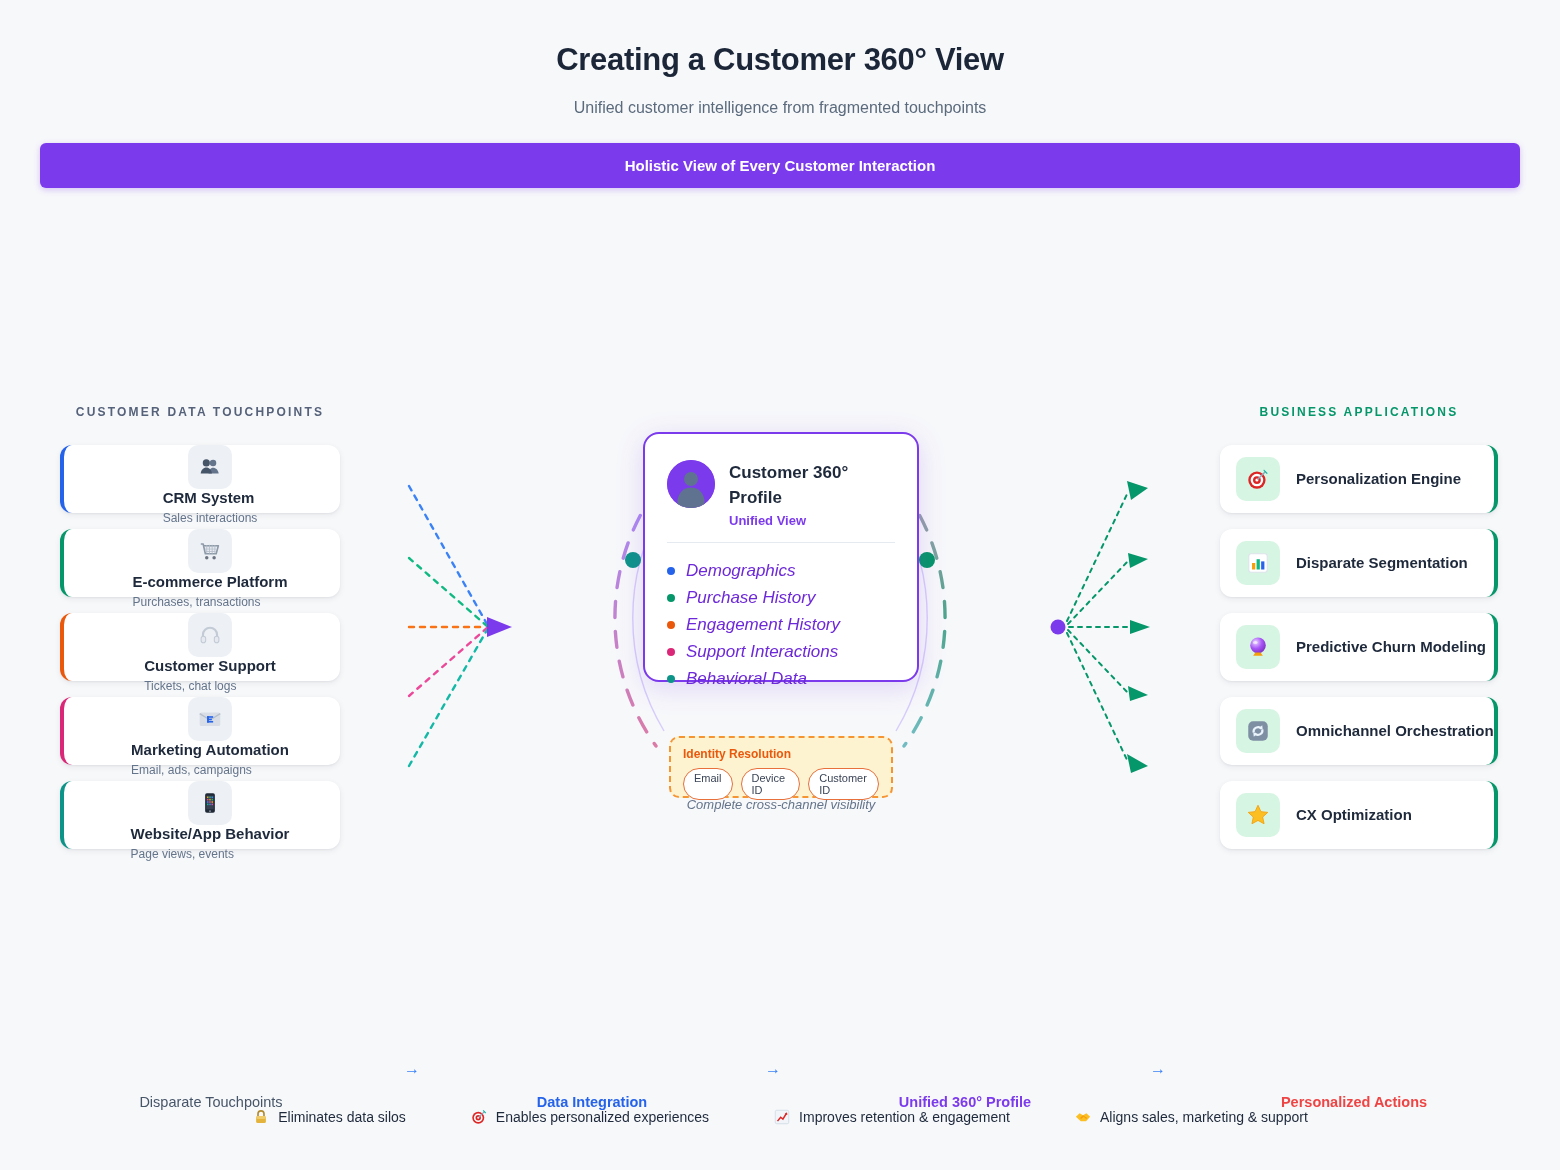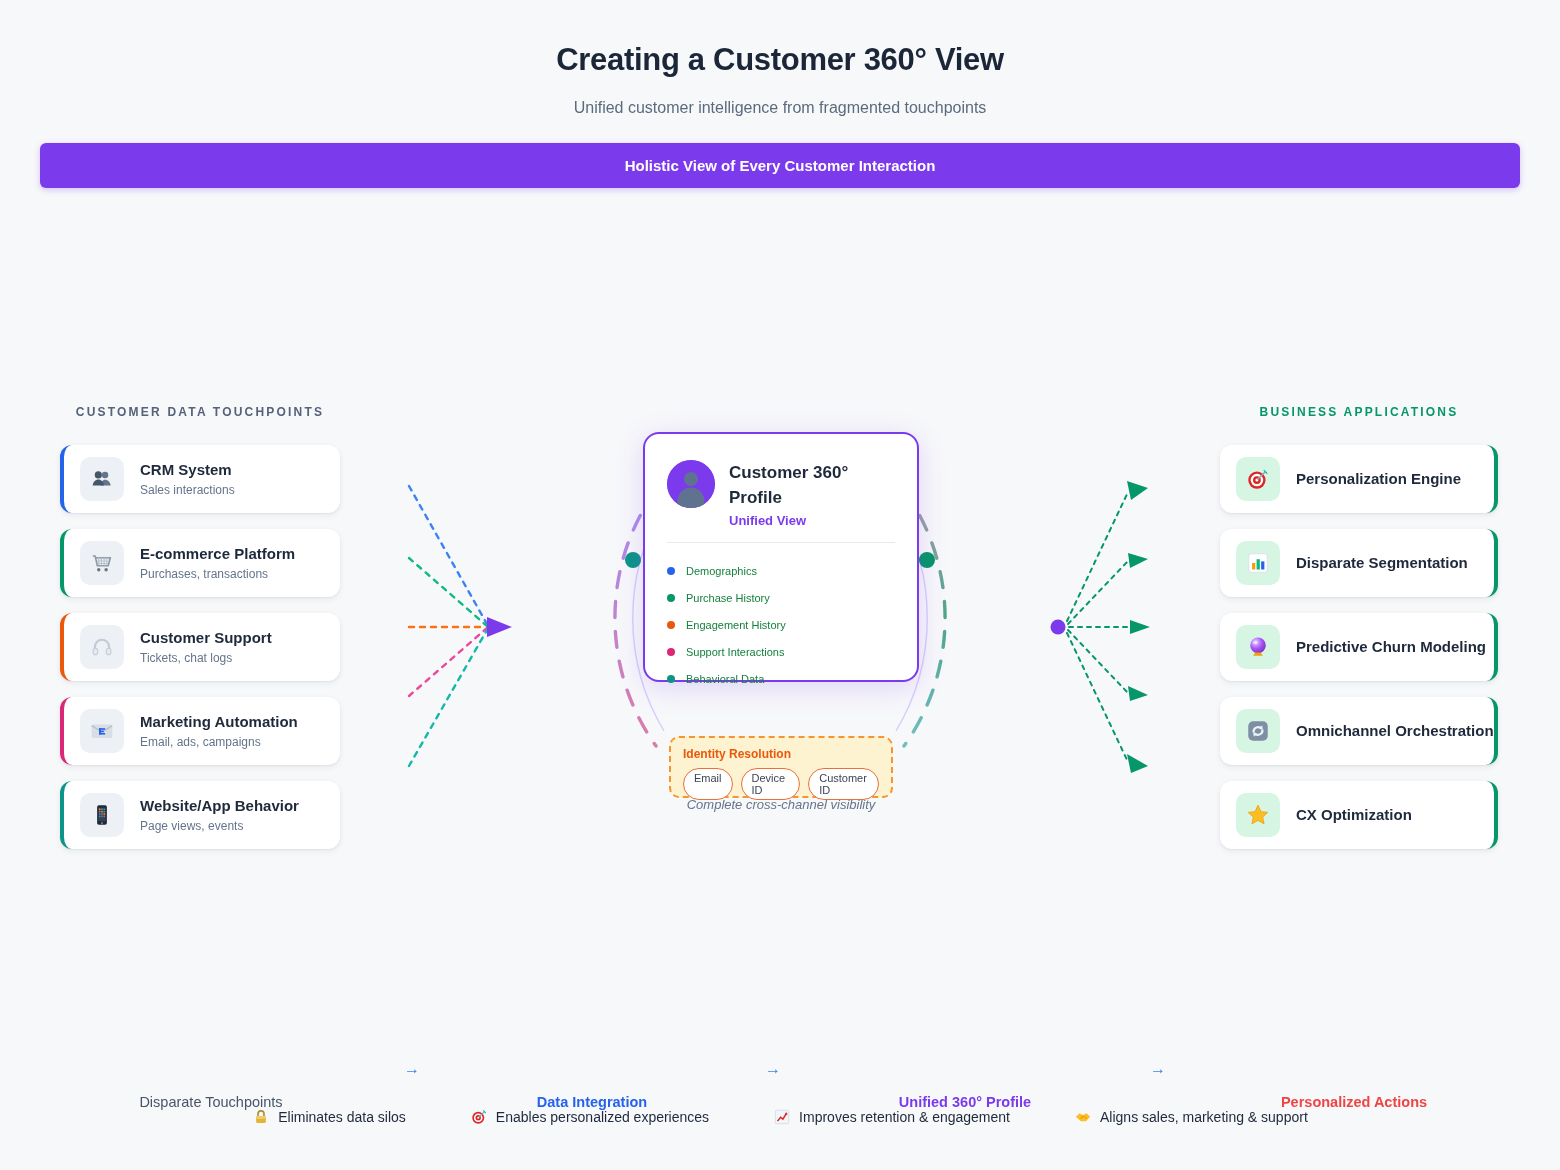--- a/index.html
+++ b/index.html
@@ -20,21 +20,21 @@
   
   .col-header { position:absolute; top:405px; font-size:12px; font-weight:700;
     letter-spacing:2.2px; text-align:center; }
   .col-header.left { left:60px; width:280px; color:#55627a; }
   .col-header.right { left:1220px; width:278px; color:#059669; }
 
   
   .card { position:absolute; width:280px; height:68px; background:#fff; border-radius:12px;
     display:flex; align-items:center;
     box-shadow:0 1px 2px rgba(16,24,40,.05), 0 2px 6px rgba(16,24,40,.07); }
-  .card.src { left:60px; border-left:4px solid transparent; }
+  .card.src { left:60px; border-left:4px solid transparent;flex-direction:column; }
   .card.app { left:1220px; width:278px; border-right:4px solid #059669; }
   .iconbox { width:44px; height:44px; border-radius:10px; margin-left:16px; flex:0 0 44px;
     display:flex; align-items:center; justify-content:center; }
   .src .iconbox { background:#edf1f6; }
   .app .iconbox { background:#d7f5e3; }
   .card-text { margin-left:16px; }
   .card-title { font-size:15px; font-weight:700; color:#1e293b; line-height:1.25; }
   .card-sub { font-size:12px; color:#64748b; margin-top:3px; }
 
   
@@ -43,21 +43,21 @@
     box-shadow:0 6px 28px rgba(124,58,237,.18); }
   .profile-head { display:flex; padding:26px 22px 0 22px; }
   .avatar { width:48px; height:48px; border-radius:50%; background:#7c3aed; flex:0 0 48px; }
   .profile-titles { margin-left:14px; }
   .profile-title { font-size:17px; font-weight:700; color:#1e293b; line-height:25px; width:150px; }
   .profile-sub { font-size:13px; font-weight:600; color:#7c3aed; margin-top:3px; }
   .divider { height:1px; background:#e5e9f0; margin:14px 22px 0 22px; }
   .attr-list { padding:14px 22px 0 22px; }
   .attr { display:flex; align-items:center; height:27px; }
   .attr .dot { width:8px; height:8px; border-radius:50%; margin-right:11px; flex:0 0 8px; }
-  .attr .lbl { font-size:11px; color:#15803d; }
+  .attr .lbl { font-size:17px; color:#6d28d9;font-style:italic; }
   .identity { position:absolute; left:24px; right:24px; top:266px; height:62px;
     background:#fdf3d1; border:2px dashed #f59433; border-radius:10px; padding:9px 12px 0 12px;margin-top:36px; }
   .identity-title { font-size:12px; font-weight:700; color:#ea580c; }
   .chips { display:flex; gap:8px; margin-top:7px; }
   .chip { background:#fff; border:1.5px solid #e8703a; border-radius:999px;
     font-size:11px; color:#3b4456; padding:3px 10px; }
   .caption { position:absolute; left:643px; top:797px; width:276px; text-align:center;
     font-size:13px; font-style:italic; color:#64748b; }
 
   

